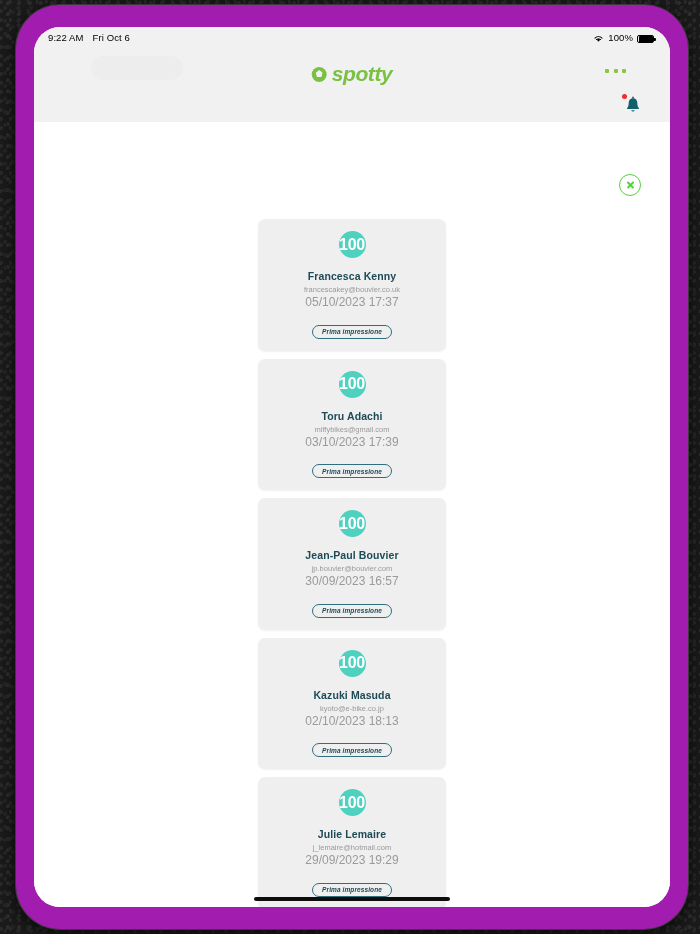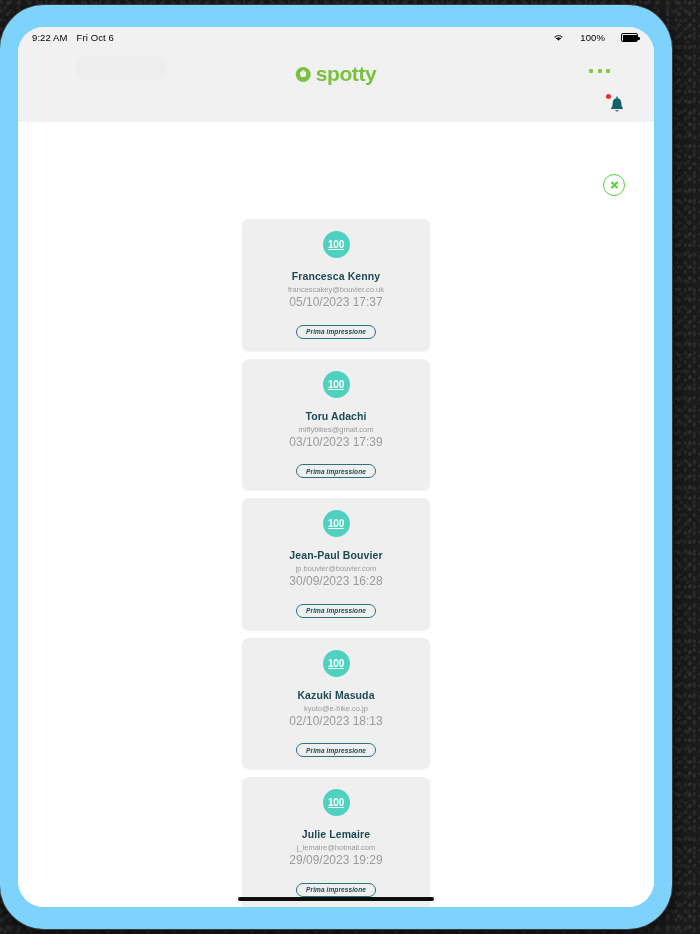--- a/index.html
+++ b/index.html
@@ -13,43 +13,43 @@
       radial-gradient(circle at 10% 20%, #2a2a2a 0 2px, transparent 2px),
       radial-gradient(circle at 40% 60%, #262626 0 2px, transparent 2px),
       radial-gradient(circle at 70% 30%, #2d2d2d 0 2px, transparent 2px),
       radial-gradient(circle at 85% 80%, #242424 0 2px, transparent 2px);
     background-size:9px 9px, 13px 13px, 11px 11px, 15px 15px;
     position:relative;
   }
 
   
   #device {
-    position:absolute; left:0; top:5px;
+    position:absolute; left:16px; top:5px;
     width:672px; height:924px;
-    background:#7dd3fc;
+    background:#a21caf;
     border-radius:44px;
     box-shadow:0 0 0 1px #3a3a3a, 0 4px 18px rgba(0,0,0,.8);
   }
   #screen {
     position:absolute; left:18px; top:22px;
     width:636px; height:880px;
     background:#ffffff;
     border-radius:26px;
     overflow:hidden;
   }
 
   
   #statusbar {
     height:21px; background:#f1f1f1;
     display:flex; align-items:center;
     padding:0 16px 0 14px;
     font-size:9.5px; color:#000; letter-spacing:.1px;
   }
   #statusbar .sb-left { display:flex; gap:9px; align-items:center; }
-  #statusbar .sb-right { margin-left:auto; display:flex; gap:16px; align-items:center; }
+  #statusbar .sb-right { margin-left:auto; display:flex; gap:4px; align-items:flex-end; }
   .wifi-icon { width:11px; height:9px; display:block; }
   .battery {
     width:17px; height:8.5px; border:1px solid #000; border-radius:2px;
     position:relative; background:#000; background-clip:content-box;
     padding:.5px;
   }
   .battery:after {
     content:""; position:absolute; right:-2.5px; top:2.4px;
     width:1.6px; height:3.6px; background:#000; border-radius:0 1px 1px 0;
   }
@@ -67,21 +67,21 @@
   #logo .mark {
     width:15px; height:15px; border-radius:50%;
     background:#7ac143; position:relative;
   }
   #logo .mark:after {
     content:""; position:absolute; left:4px; top:3.6px;
     width:7px; height:7px; background:#f1f1f1;
     clip-path:polygon(50% 0%, 100% 38%, 81% 100%, 19% 100%, 0% 38%);
   }
   #logo .wordmark {
-    font-size:21px; font-weight:bold; color:#7ac143; letter-spacing:-.4px;
+    font-size:21px; font-weight:bold; color:#7ac143; letter-spacing:-.4px;font-style:italic;
   }
   #dots {
     position:absolute; right:44px; top:21px;
     display:flex; gap:4.5px;
   }
   #dots span { width:4px; height:4px; background:#8cc63f; border-radius:1px; display:block; }
 
   #bell {
     position:absolute; right:28px; top:47px;
     width:18px; height:20px;
@@ -125,23 +125,23 @@
   .card {
     width:188px; margin:0 auto 8px auto;
     background:#efefef; border-radius:7px;
     padding:12px 10px 12px 10px;
     text-align:center;
     box-shadow:0 1px 2px rgba(0,0,0,.06);
   }
   .score {
     width:27px; height:27px; border-radius:50%;
     background:#4fd1c0; color:#fff;
-    font-size:10px; font-weight:bold;
+    font-size:16px; font-weight:bold;
     display:flex; align-items:center; justify-content:center;
-    margin:0 auto 12px auto; letter-spacing:-.2px;text-decoration:underline;
+    margin:0 auto 12px auto; letter-spacing:-.2px;
   }
   .cname {
     font-size:10.5px; font-weight:bold; color:#1d4a55;
     margin-bottom:3px; letter-spacing:.1px;margin-top:9px;
   }
   .cemail { font-size:7.5px; color:#9a9a9a; margin-bottom:1px; }
   .cdate  { font-size:12px; color:#9a9a9a; margin-bottom:11px; }
   .tag {
     display:inline-block;
     border:1px solid #2f6f7e; border-radius:9px;
@@ -228,21 +228,21 @@
           <div class="cname">Toru Adachi</div>
           <div class="cemail">miffybikes@gmail.com</div>
           <div class="cdate">03/10/2023 17:39</div>
           <span class="tag">Prima impressione</span>
         </div>
 
         <div class="card">
           <div class="score">100</div>
           <div class="cname">Jean-Paul Bouvier</div>
           <div class="cemail">jp.bouvier@bouvier.com</div>
-          <div class="cdate">30/09/2023 16:28</div>
+          <div class="cdate">30/09/2023 16:57</div>
           <span class="tag">Prima impressione</span>
         </div>
 
         <div class="card">
           <div class="score">100</div>
           <div class="cname">Kazuki Masuda</div>
           <div class="cemail">kyoto@e-bike.co.jp</div>
           <div class="cdate">02/10/2023 18:13</div>
           <span class="tag">Prima impressione</span>
         </div>

